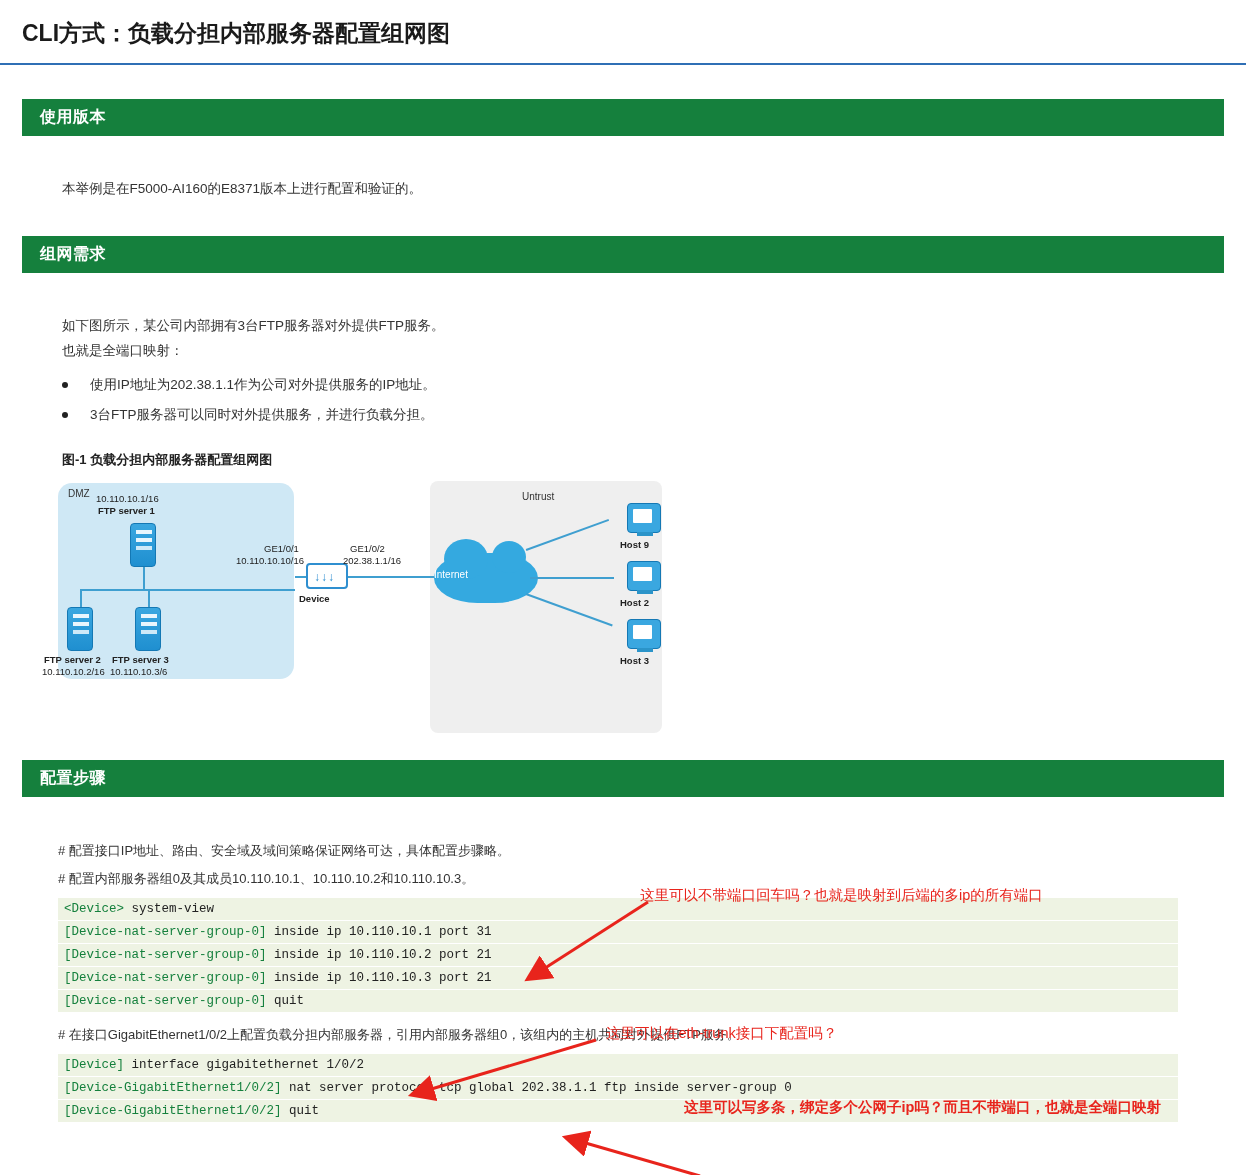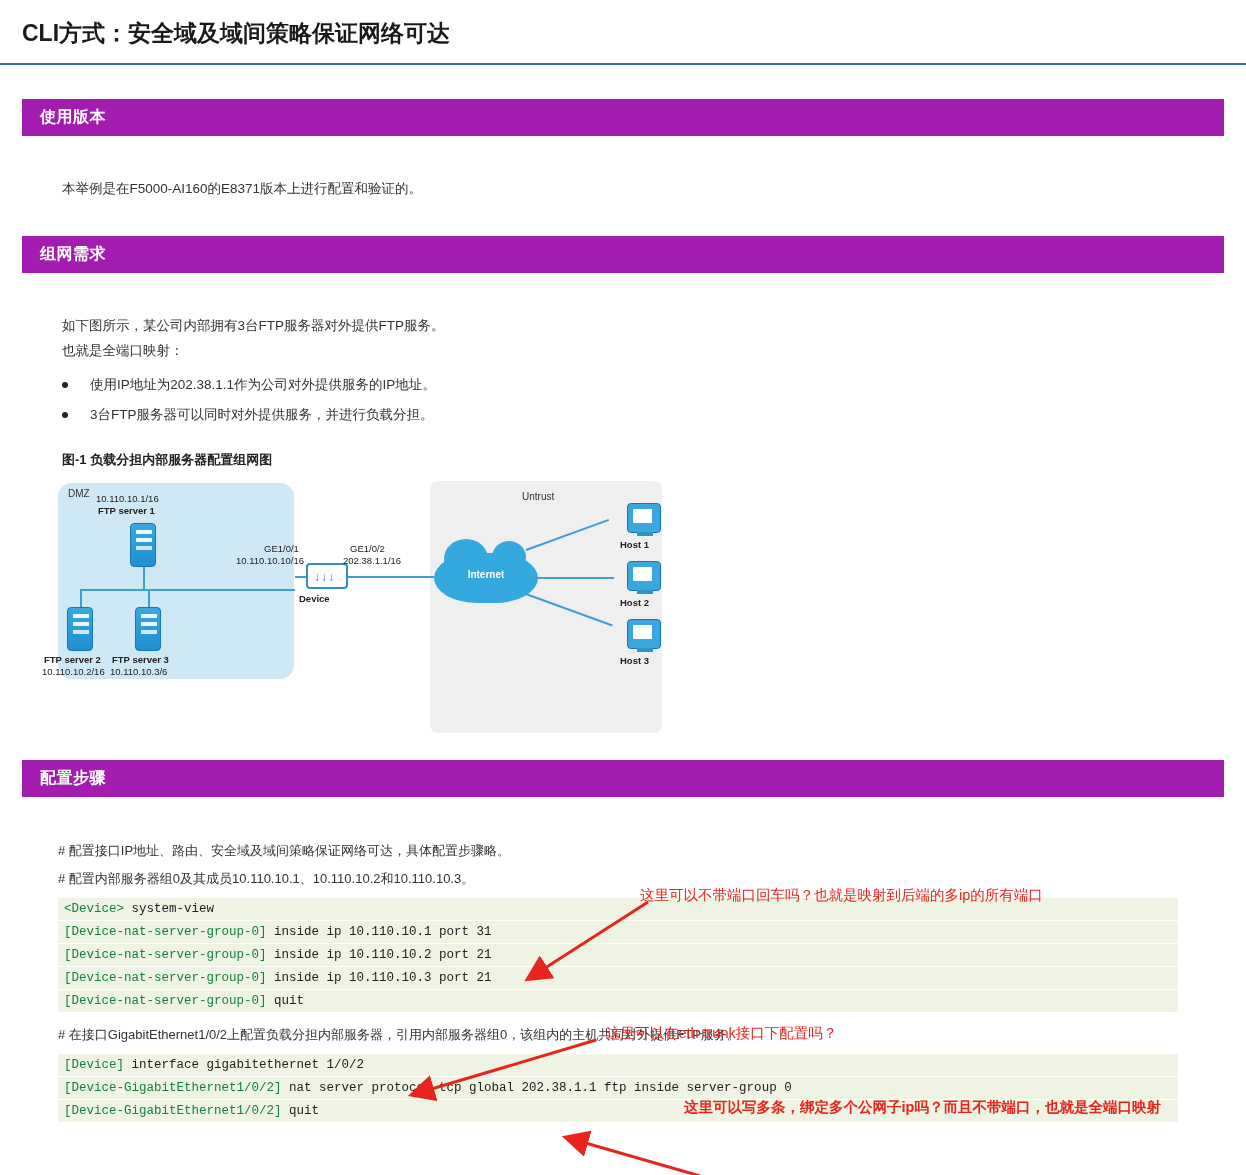--- a/index.html
+++ b/index.html
@@ -16,21 +16,21 @@
   }
   .page-title {
     font-size: 23px;
     font-weight: bold;
     color: #1a1a1a;
     padding: 18px 0 14px 22px;
     border-bottom: 2px solid #2f6fb5;
     margin: 0 0 0 0;
   }
   .section-bar {
-    background: #a21caf;
+    background: #15803d;
     color: #ffffff;
     font-size: 16px;
     font-weight: bold;
     padding: 8px 0 8px 18px;
     margin: 34px 22px 0 22px;
     letter-spacing: 0.5px;
   }
   .body-text {
     font-size: 13.5px;
     color: #333;
@@ -157,22 +157,22 @@
     content: "";
     position: absolute;
     background: #34a9e0;
     border-radius: 50%;
   }
   .cloud:before { width: 44px; height: 40px; left: 10px; top: -14px; }
   .cloud:after  { width: 34px; height: 32px; right: 12px; top: -12px; }
   .cloud span {
     position: absolute;
     left: 0; right: 0; top: 16px;
-    text-align: center;
-    font-size: 10px; font-weight: bold; color: #fff;
+    text-align: left;
+    font-size: 10px; font-weight: normal; color: #fff;
     z-index: 3;
   }
   .lbl {
     position: absolute;
     font-size: 9.5px;
     color: #222;
     text-align: center;
     line-height: 1.35;
     white-space: nowrap;
   }
@@ -214,21 +214,21 @@
     color: #e8241c;
     font-size: 14.5px;
     line-height: 1.55;
     font-family: "Liberation Sans", sans-serif;
   }
   .arrow-svg { position: absolute; overflow: visible; }
 </style>
 </head>
 <body>
 
-<h1 class="page-title" data-name="page-title">CLI方式：安全域及域间策略保证网络可达</h1>
+<h1 class="page-title" data-name="page-title">CLI方式：负载分担内部服务器配置组网图</h1>
 
 <div class="section-bar" data-name="section-heading-version">使用版本</div>
 <div class="sec-spacer-lg"></div>
 <p class="body-text" data-name="version-paragraph">本举例是在F5000-AI160的E8371版本上进行配置和验证的。</p>
 
 <div class="section-bar" data-name="section-heading-requirement">组网需求</div>
 <div class="sec-spacer-lg"></div>
 <p class="body-text" data-name="requirement-paragraph-1">如下图所示，某公司内部拥有3台FTP服务器对外提供FTP服务。</p>
 <p class="body-text" data-name="requirement-paragraph-2">也就是全端口映射：</p>
 <ul class="bullets" data-name="requirement-bullet-list">
@@ -279,21 +279,21 @@
 
   <div class="cloud" style="left:376px; top:72px;" data-name="internet-cloud-icon">
     <span data-name="internet-cloud-label">Internet</span>
   </div>
 
   <div class="line" style="left:468px; top:68px; width:88px; transform:rotate(-20deg); transform-origin:left center;" data-name="link-internet-host1"></div>
   <div class="line" style="left:472px; top:96px; width:84px;" data-name="link-internet-host2"></div>
   <div class="line" style="left:468px; top:112px; width:92px; transform:rotate(20deg); transform-origin:left center;" data-name="link-internet-host3"></div>
 
   <div class="pc" style="left:197px; top:22px;" data-name="host-1-icon"></div>
-  <div class="lbl b" style="left:190px; top:58px;" data-name="host-1-label">Host 1</div>
+  <div class="lbl b" style="left:190px; top:58px;" data-name="host-1-label">Host 9</div>
 
   <div class="pc" style="left:197px; top:80px;" data-name="host-2-icon"></div>
   <div class="lbl b" style="left:190px; top:116px;" data-name="host-2-label">Host 2</div>
 
   <div class="pc" style="left:197px; top:138px;" data-name="host-3-icon"></div>
   <div class="lbl b" style="left:190px; top:174px;" data-name="host-3-label">Host 3</div>
 </div>
 
 <style>
   .diagram .pc, .diagram .lbl.b[data-name^="host-"] { margin-left: 372px; }

